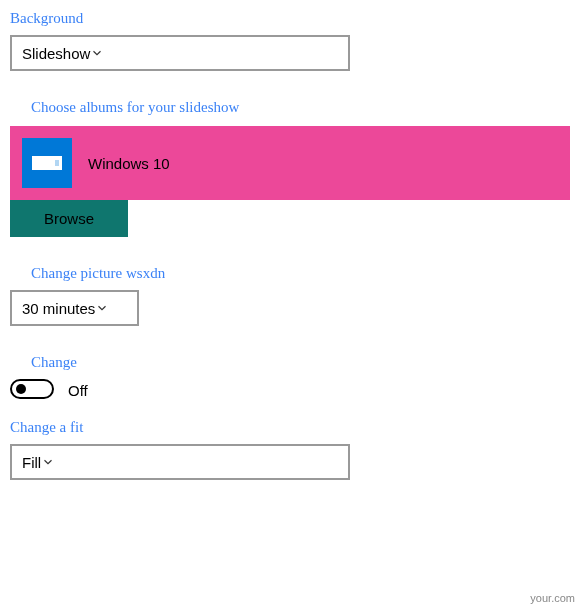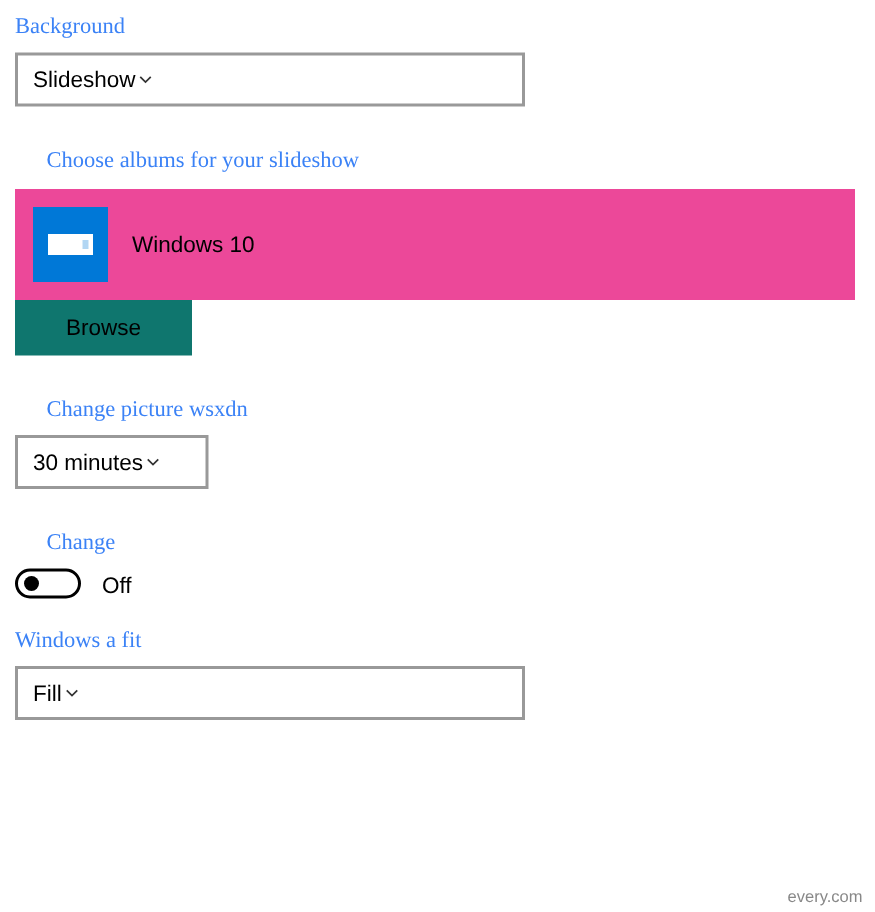--- a/index.html
+++ b/index.html
@@ -160,26 +160,26 @@
 
 <div class="section-label gap-lg">Change</div>
 <div class="toggle-row">
   <div class="toggle">
     <div class="toggle-knob"></div>
   </div>
   <span>Off</span>
 </div>
 
 
-<div class="section-label gap-md">Windows a fit</div>
+<div class="section-label gap-md">Change a fit</div>
 <div class="dropdown dropdown-wide">
   <span>Fill</span>
   <span class="chevron">
     <svg viewBox="0 0 24 24" fill="none" stroke="#333" stroke-width="2">
         <polyline points="6 9 12 15 18 9"></polyline>
       </svg>
   </span>
 </div>
 
-<div class="watermark">every.com</div>
+<div class="watermark">your.com</div>
 
 
 
 
 </body></html>

